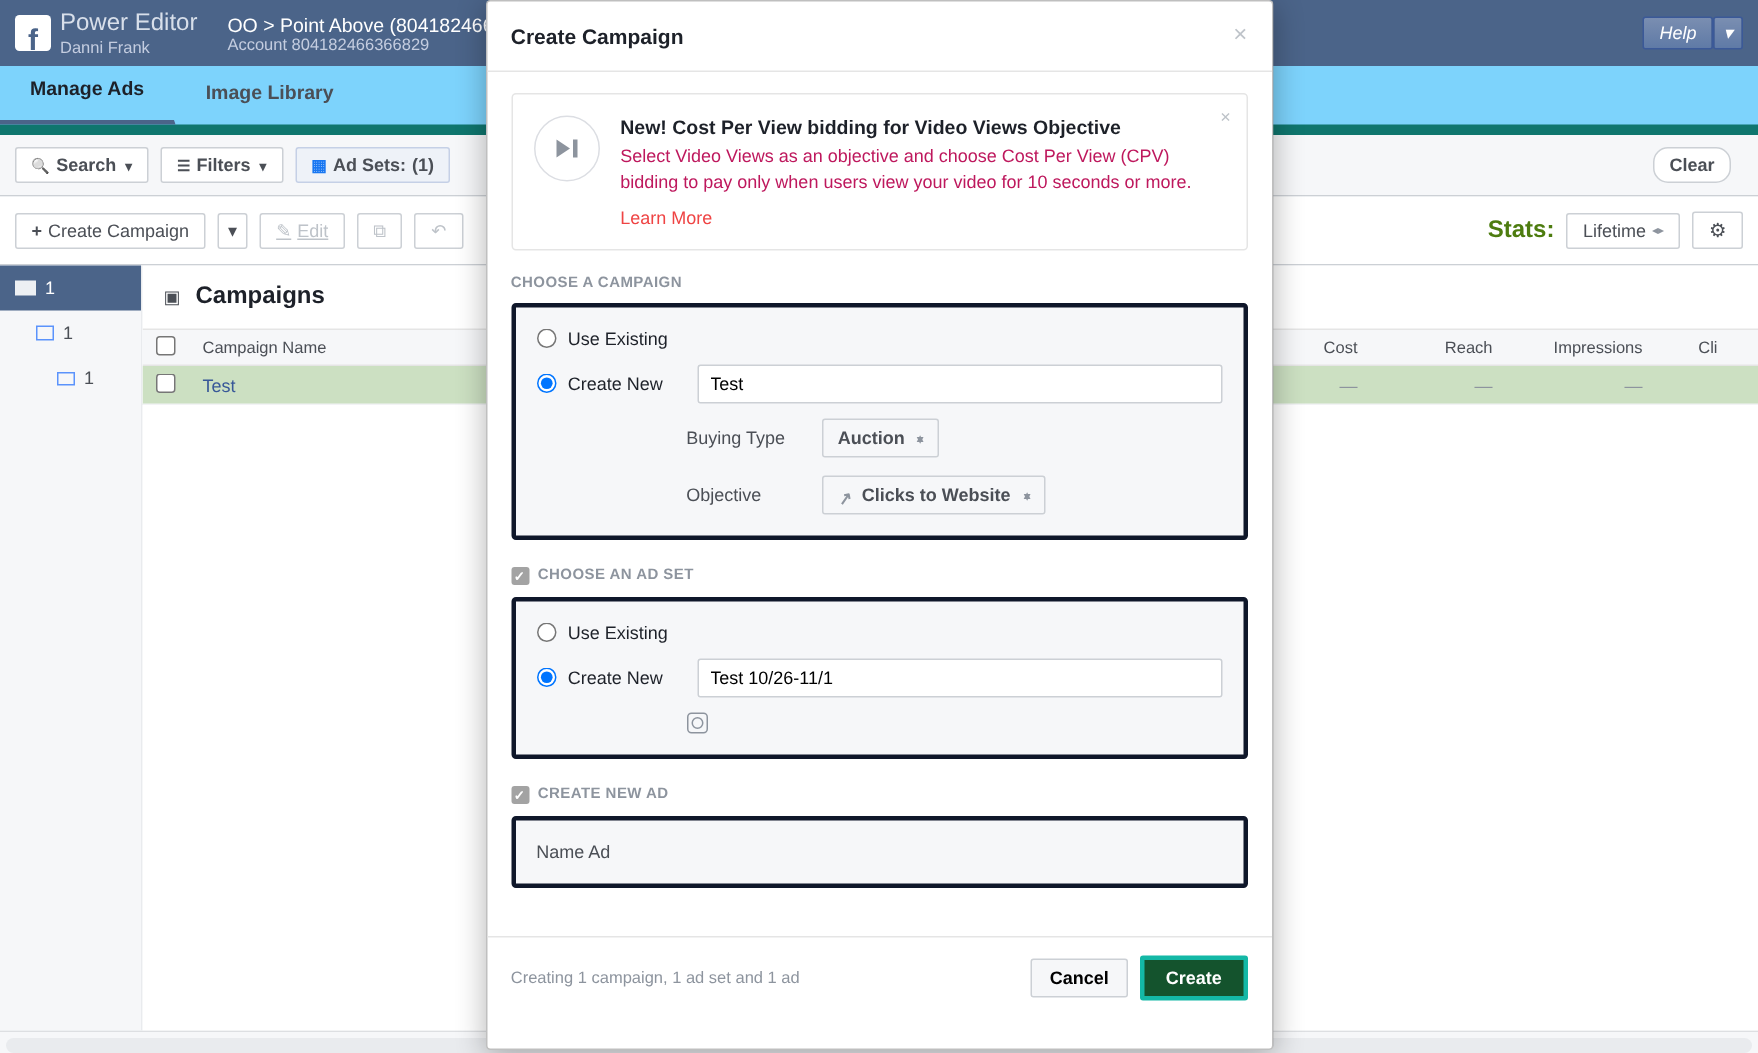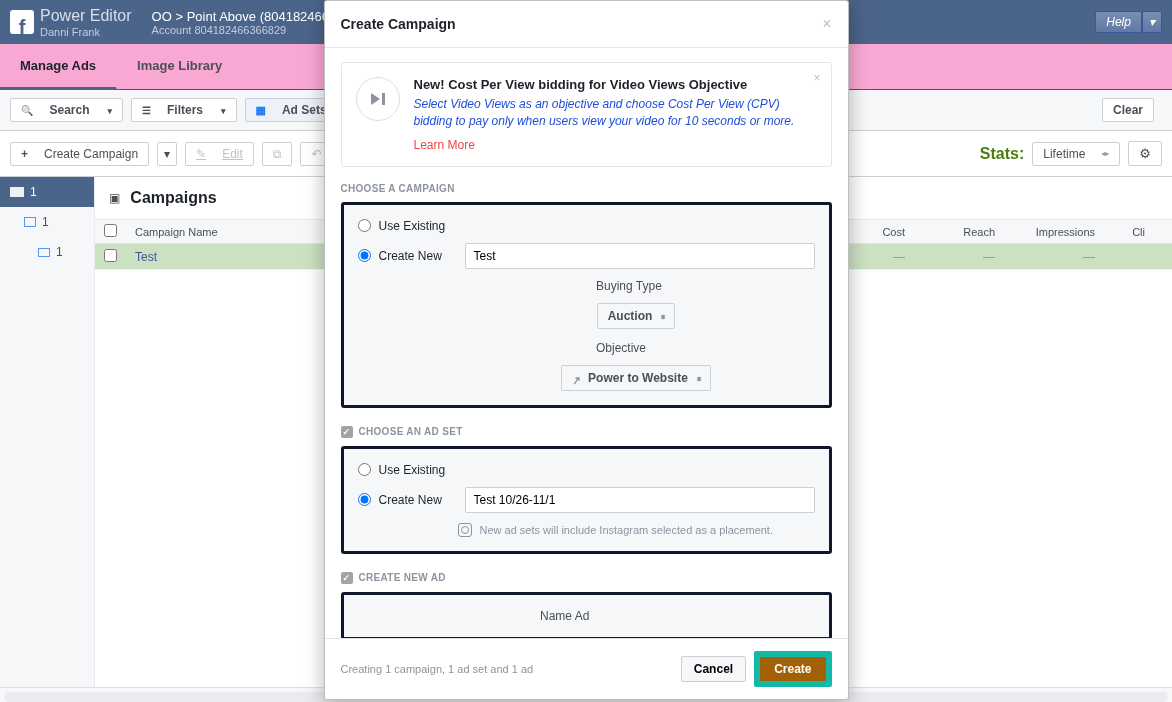--- a/index.html
+++ b/index.html
@@ -40,44 +40,44 @@
 .help-btn {
   background: linear-gradient(#7a8eb1,#5f7aa6);
   border: 1px solid #3b5998;
   color: #fff; padding: 3px 10px; border-radius: 2px; font-size: 12px;
   display:flex; align-items:center;
 }
 .help-dd { border-left: 1px solid #3b5998; margin-left:0; padding: 3px 6px; }
 
 
 .tabrow {
-  background:#f9a8d4; border-bottom: 1px solid #0f766e;
-  display:flex; height: 46px; align-items: flex-start;
+  background:#7dd3fc; border-bottom: 7px solid #0f766e;
+  display:flex; height: 46px; align-items: flex-end;
 }
 .tabrow .tab {
   padding: 14px 20px; font-size: 13px; color:#4b4f56; font-weight: bold;
   border-right:1px solid transparent;
 }
 .tabrow .tab.active { border-bottom: 3px solid #4b6489; color:#1d2129; }
 
 
 .toolrow {
   background:#f6f7f9; border-bottom:1px solid #ccd0d5;
   display:flex; padding: 8px 10px; align-items:center;
 }
 .btn {
   background:#f6f7f9; border:1px solid #ccd0d5; border-radius:2px;
   padding: 4px 10px; font-size: 12px; color:#4b4f56; font-weight:bold;
-  display:flex; align-items:center; gap:16px; cursor:pointer;
+  display:flex; align-items:center; gap:4px; cursor:pointer;
 }
 .btn.light { background:#fff; }
 .btn .caret::after { content:"▾"; font-size:9px; margin-left:2px; color:#4b4f56;}
 .toolrow .btn { margin-right: 8px; }
 .toolrow .spacer { flex:1; }
-.clear-btn { margin-left:auto; }
+.clear-btn { margin-left:auto;border-radius:10px; }
 
 
 .actionrow {
   background:#fff; border-bottom:1px solid #ccd0d5;
   display:flex; padding: 10px; align-items:center; gap:8px;
 }
 .actionrow .btn { font-weight: 500; }
 .actionrow .stats-label { margin-left:auto; font-weight:bold; color:#4d7c0f; font-size:16px;}
 
 
@@ -156,38 +156,38 @@
   display:flex;align-items:center;justify-content:center;flex-shrink:0;
   color:#8d949e;
 }
 .video-ico { display:flex; align-items:center; }
 .video-ico .tri {
   width:0;height:0;border-top:6px solid transparent;border-bottom:6px solid transparent;
   border-left:9px solid #8d949e;
 }
 .video-ico .bar { width:3px; height:12px; background:#8d949e; margin-left:2px; }
 .info-panel .info-content b { font-size:13px; }
-.info-panel .info-content p { font-size:12px; color:#1d4ed8; margin-top:4px; line-height:1.4;font-style:italic;}
+.info-panel .info-content p { font-size:12px; color:#be185d; margin-top:4px; line-height:1.4;}
 .info-panel .learn-more { color:#ef4444; font-size:12px; display:inline-block; margin-top:8px; text-decoration:none;}
 
 .section-label {
   font-size:10px; color:#8d949e; font-weight:bold; letter-spacing:0.3px;
   text-transform:uppercase; margin: 4px 0 8px;
   display:flex; align-items:center; gap:6px;
 }
 .section-label .chkmark {
   width:12px;height:12px;background:#a3a3a3;border-radius:2px;
   display:flex;align-items:center;justify-content:center;color:#fff;font-size:9px;
 }
 
 .form-block {
   background:#f6f7f9; border:3px solid #0f172a; border-radius:3px;
   padding:14px; margin-bottom:18px;
 }
-.form-row { display:flex; align-items:center; margin-bottom:12px; gap:10px;flex-direction:column;}
+.form-row { display:flex; align-items:center; margin-bottom:12px; gap:10px;}
 .form-row:last-child { margin-bottom:0; }
 .form-row label { font-size:12px; color:#4b4f56; min-width:80px; }
 .radio-row { display:flex; align-items:center; gap:8px; margin-bottom:10px; }
 .radio-row input[type=radio] { }
 .radio-row span { font-size:12px; }
 .indented { margin-left: 100px; }
 .text-input {
   flex:1; border:1px solid #ccd0d5; border-radius:2px; padding:5px 8px;
   font-size:12px; background:#fff;
 }
@@ -214,21 +214,21 @@
   border-top:1px solid #e5e5e5; padding:12px 16px;
   display:flex; align-items:center;
 }
 .modal-footer .status-text { font-size:11px; color:#8d949e; }
 .modal-footer .spacer { flex:1; }
 .btn-secondary {
   border:1px solid #ccd0d5; background:#f6f7f9; padding:5px 12px;
   border-radius:2px; font-size:12px; font-weight:bold; cursor:pointer; margin-right:8px;
 }
 .btn-primary {
-  border:6px solid #14b8a6; background:#a16207; color:#fff; padding:5px 14px;
+  border:3px solid #14b8a6; background:#14532d; color:#fff; padding:5px 14px;
   border-radius:2px; font-size:12px; font-weight:bold; cursor:pointer;
 }
 .gear-icon::before { content:"⚙"; font-size:13px; color:#4b4f56;}
 .search-icon::before { content:"🔍"; font-size:10px; filter:grayscale(1);}
 .filter-icon::before { content:"☰"; font-size:10px;}
 .adset-icon::before { content:"▦"; color:#1877f2; font-size:11px;}
 .plus-icon::before { content:"+"; font-weight:bold;}
 .pencil-icon::before { content:"✎";}
 .copy-icon::before { content:"⧉";}
 .undo-icon::before { content:"↶";}
@@ -392,42 +392,41 @@
         <div class="form-row indented">
           <label>Buying Type</label>
           <div class="dropdown-btn">
               <span>Auction</span>
             </div>
         </div>
         <div class="form-row indented">
           <label>Objective</label>
           <div class="dropdown-btn">
             <span class="cursor-icon"></span>
-            <span>Power to Website</span>
+            <span>Clicks to Website</span>
           </div>
         </div>
       </div>
 
       <div class="section-label">
         <span class="chkmark">✓</span>
         <span>CHOOSE AN AD SET</span>
       </div>
       <div class="form-block">
         <div class="radio-row">
           <input type="radio" name="adset" style="">
           <span>Use Existing</span>
         </div>
         <div class="radio-row">
           <input type="radio" name="adset" checked="" style="">
           <span style="min-width:78px;">Create New</span>
           <input class="text-input" value="Test 10/26-11/1" style="">
         </div>
         <div class="instagram-note">
           <span class="ig-icon"></span>
-          <span>New ad sets will include Instagram selected as a placement.</span>
         </div>
       </div>
 
       <div class="section-label">
         <span class="chkmark">✓</span>
         <span>CREATE NEW AD</span>
       </div>
       <div class="form-block">
         <div class="form-row">
           <label style="min-width:92px;">Name Ad</label>

